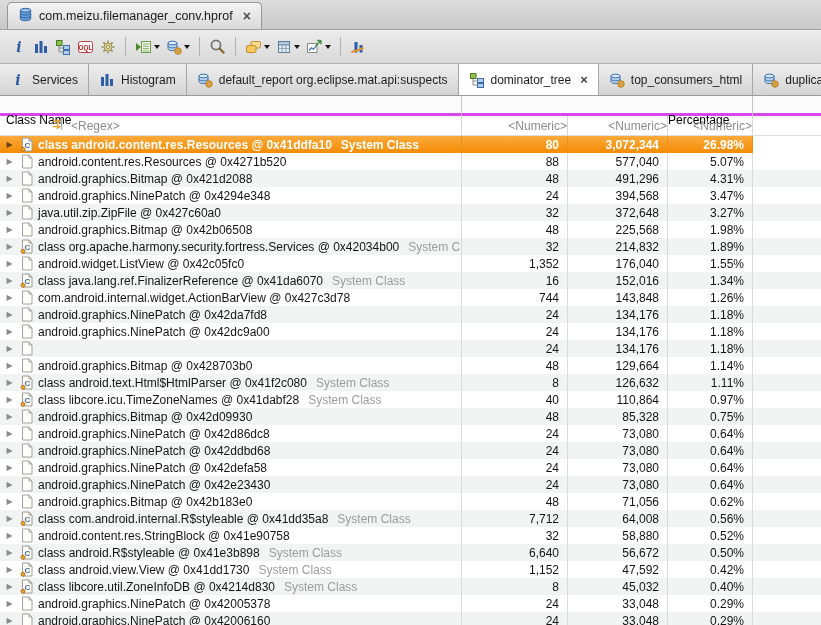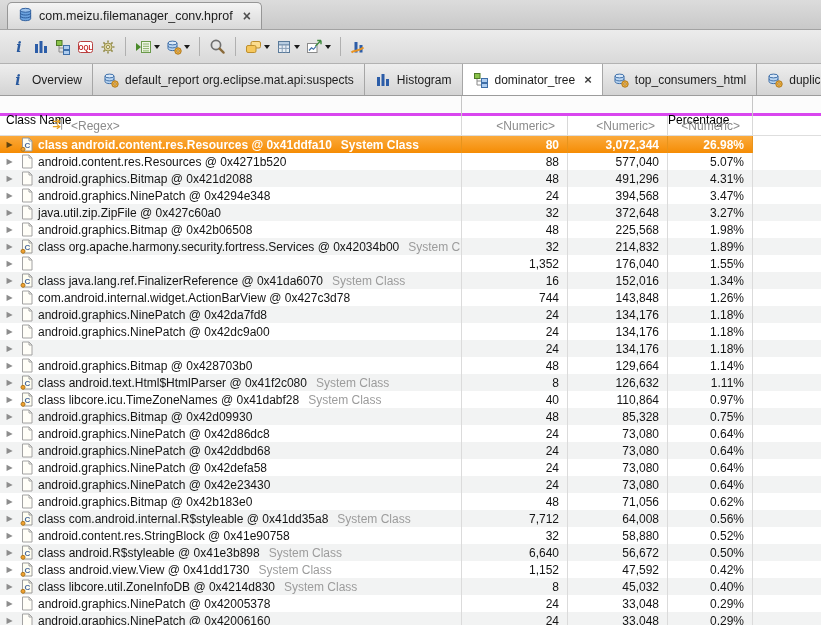--- a/index.html
+++ b/index.html
@@ -32,21 +32,21 @@
   .hcell{display:flex;align-items:center;border-right:1px solid #c6c6c6;overflow:hidden;white-space:nowrap;}
   .hcell.name{padding-left:6px;}
   .hcell.num{justify-content:flex-end;padding-right:7px;margin-top:48px;}
   .hcell.center{justify-content:flex-start;}
   .hcell.filler{border-right:none;}
   .chev{width:5px;height:5px;border-right:1.4px solid #3d3d3d;border-bottom:1.4px solid #3d3d3d;transform:rotate(45deg);margin:-3px 0 0 5px;flex:none;}
 
   #filter-row{height:19px;flex:none;font-size:12px;color:#8b8b8b;border-bottom:1px solid #dedede;}
   .fcell{display:flex;align-items:center;border-right:1px solid #d8d8d8;overflow:hidden;white-space:nowrap;}
   .fcell.name{padding-left:22px;gap:5px;margin-left:30px;}
-  .fcell.num{justify-content:flex-end;padding-right:12px;align-items:center;}
+  .fcell.num{justify-content:flex-end;padding-right:0;align-items:center;}
   .fcell.filler{border-right:none;}
   .fcell svg{flex:none;}
 
   #tbody{flex:1;overflow:hidden;}
   .row{height:17px;font-size:12px;color:#141414;}
   .row .cell{display:flex;align-items:center;border-right:1px solid #dbdbdb;overflow:hidden;white-space:nowrap;}
   .cell.name{padding-left:3px;gap:4px;}
   .cell.num{justify-content:flex-end;padding-right:8px;}
   .cell.filler{border-right:none;}
   .twisty{color:#8d8d8d;font-size:8px;width:13px;text-align:center;flex:none;}
@@ -197,43 +197,43 @@
       </div>
     </div>
 
   <div id="view-tabbar">
       <div class="vtab">
         <span class="icon">
           <svg width="16" height="16" viewBox="0 0 16 16">
             <text x="8" y="13" text-anchor="middle" font-family="DejaVu Serif, serif" font-size="14" font-style="italic" font-weight="bold" fill="#2a5a9f">i</text>
           </svg>
         </span>
-        <span class="lbl">Overview</span>
+        <span class="lbl">Services</span>
+      </div>
+      <div class="vtab">
+        <span class="icon">
+          <svg width="16" height="16" viewBox="0 0 16 16">
+            <rect x="2" y="5" width="3" height="9" fill="#2c5da8"></rect>
+            <rect x="6.5" y="2" width="3" height="12" fill="#2c5da8"></rect>
+            <rect x="11" y="7" width="3" height="7" fill="#2c5da8"></rect>
+          </svg>
+        </span>
+        <span class="lbl">Histogram</span>
       </div>
       <div class="vtab">
         <span class="icon">
           <svg width="16" height="16" viewBox="0 0 16 16">
             <path d="M2 4 V9.5 C2 10.8 4.3 11.6 6.5 11.6 C8.7 11.6 11 10.8 11 9.5 V4" fill="#b9d5f1" stroke="#3f6fa8"></path>
             <path d="M2 6.8 C2 8.1 4.3 8.9 6.5 8.9 C8.7 8.9 11 8.1 11 6.8" fill="none" stroke="#3f6fa8"></path>
             <ellipse cx="6.5" cy="4" rx="4.5" ry="1.9" fill="#d9e8f8" stroke="#3f6fa8"></ellipse>
             <circle cx="12" cy="12" r="3.2" fill="#f2b23e" stroke="#ad781f"></circle>
             <circle cx="12" cy="12" r="1.2" fill="#fff" stroke="#ad781f"></circle>
           </svg>
         </span>
         <span class="lbl">default_report org.eclipse.mat.api:suspects</span>
-      </div>
-      <div class="vtab">
-        <span class="icon">
-          <svg width="16" height="16" viewBox="0 0 16 16">
-            <rect x="2" y="5" width="3" height="9" fill="#2c5da8"></rect>
-            <rect x="6.5" y="2" width="3" height="12" fill="#2c5da8"></rect>
-            <rect x="11" y="7" width="3" height="7" fill="#2c5da8"></rect>
-          </svg>
-        </span>
-        <span class="lbl">Histogram</span>
       </div>
       <div class="vtab active">
         <span class="icon">
           <svg width="16" height="16" viewBox="0 0 16 16">
             <path d="M4 7 V13 H8 M4 9 H8" stroke="#8a8a8a" fill="none"></path>
             <rect x="1.5" y="1.5" width="5.5" height="5" fill="#8bc34a" stroke="#4f7a28"></rect>
             <rect x="8.5" y="6.5" width="6" height="4" fill="#aecdf0" stroke="#3f6fa8"></rect>
             <rect x="8.5" y="11.5" width="6" height="4" fill="#aecdf0" stroke="#3f6fa8"></rect>
           </svg>
         </span>
@@ -426,20 +426,21 @@
         </div>
         <div class="trow row">
           <div class="cell name">
             <span class="twisty">▶</span>
             <span class="row-icon">
               <svg width="14" height="15" viewBox="0 0 14 15">
                 <path d="M2.5 1 H9 L12 4 V14 H2.5 Z" fill="#fffef8" stroke="#a2a2a2"></path>
                 <path d="M9 1 V4 H12" fill="none" stroke="#a2a2a2"></path>
               </svg>
             </span>
+            <span class="lbl">android.widget.ListView @ 0x42c05fc0</span>
           </div>
           <div class="cell num">1,352</div>
           <div class="cell num">176,040</div>
           <div class="cell num">1.55%</div>
           <div class="cell filler"></div>
         </div>
         <div class="trow row stripe">
           <div class="cell name">
             <span class="twisty">▶</span>
             <span class="row-icon">

